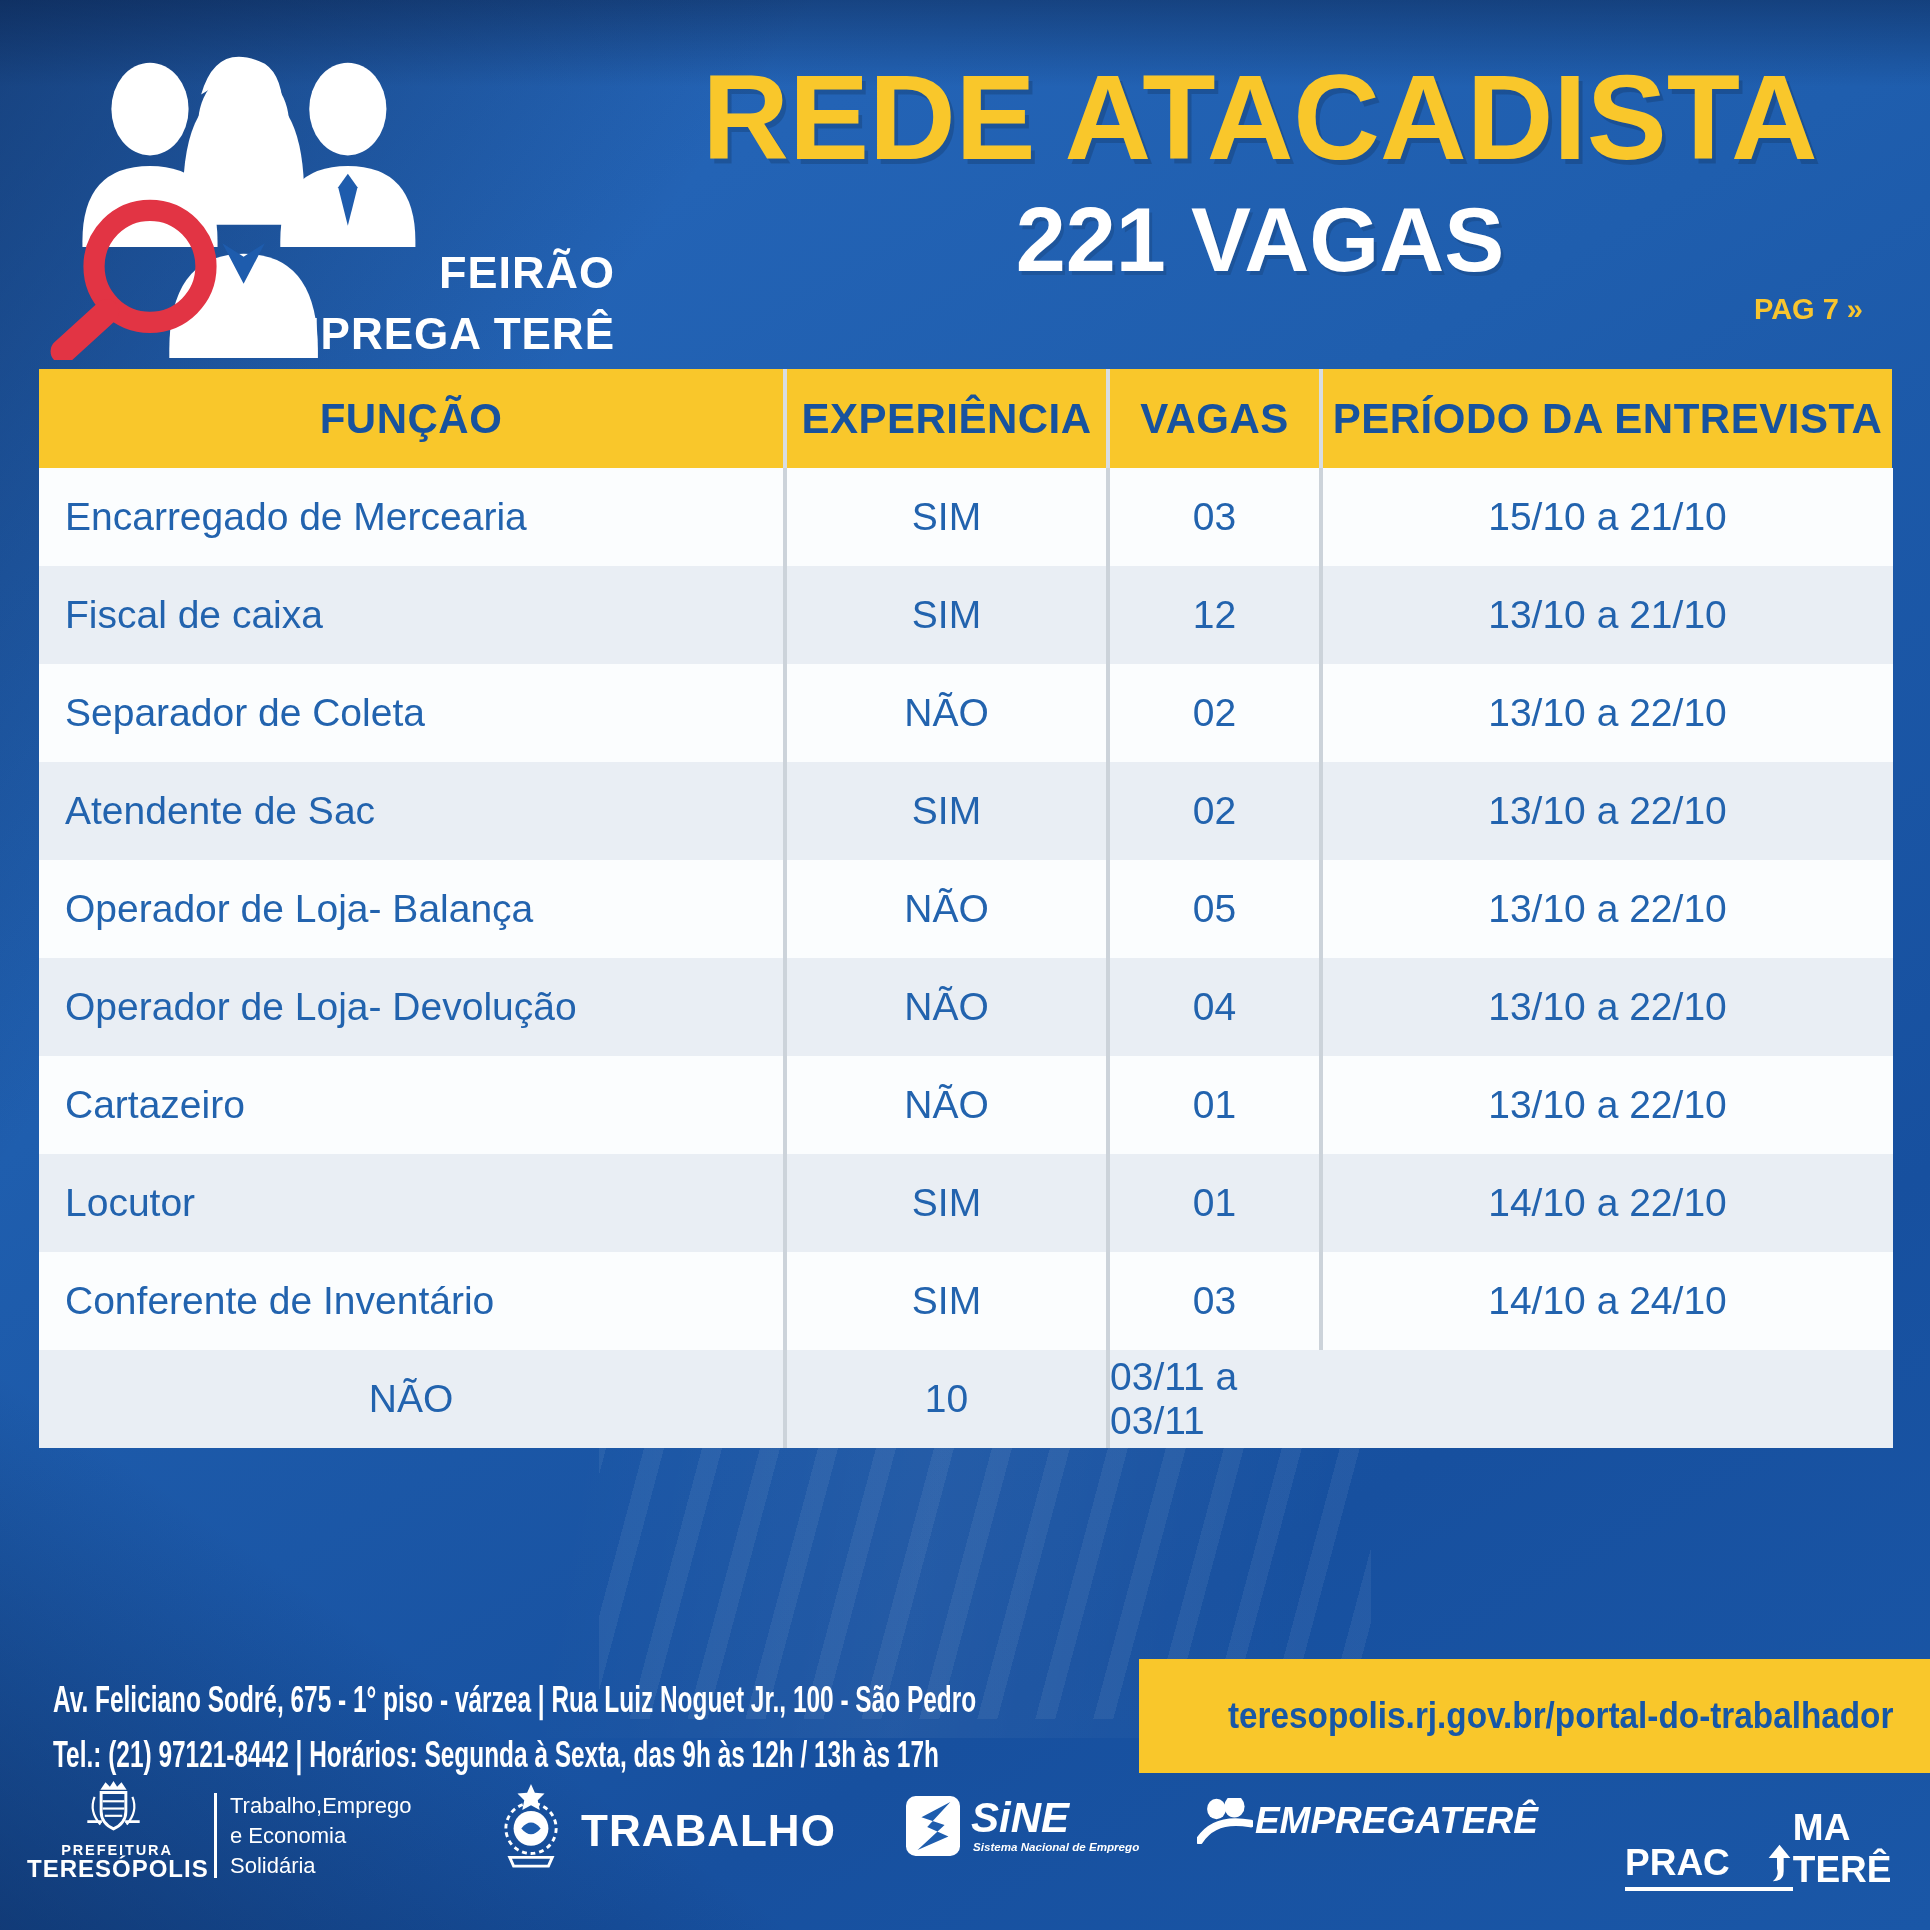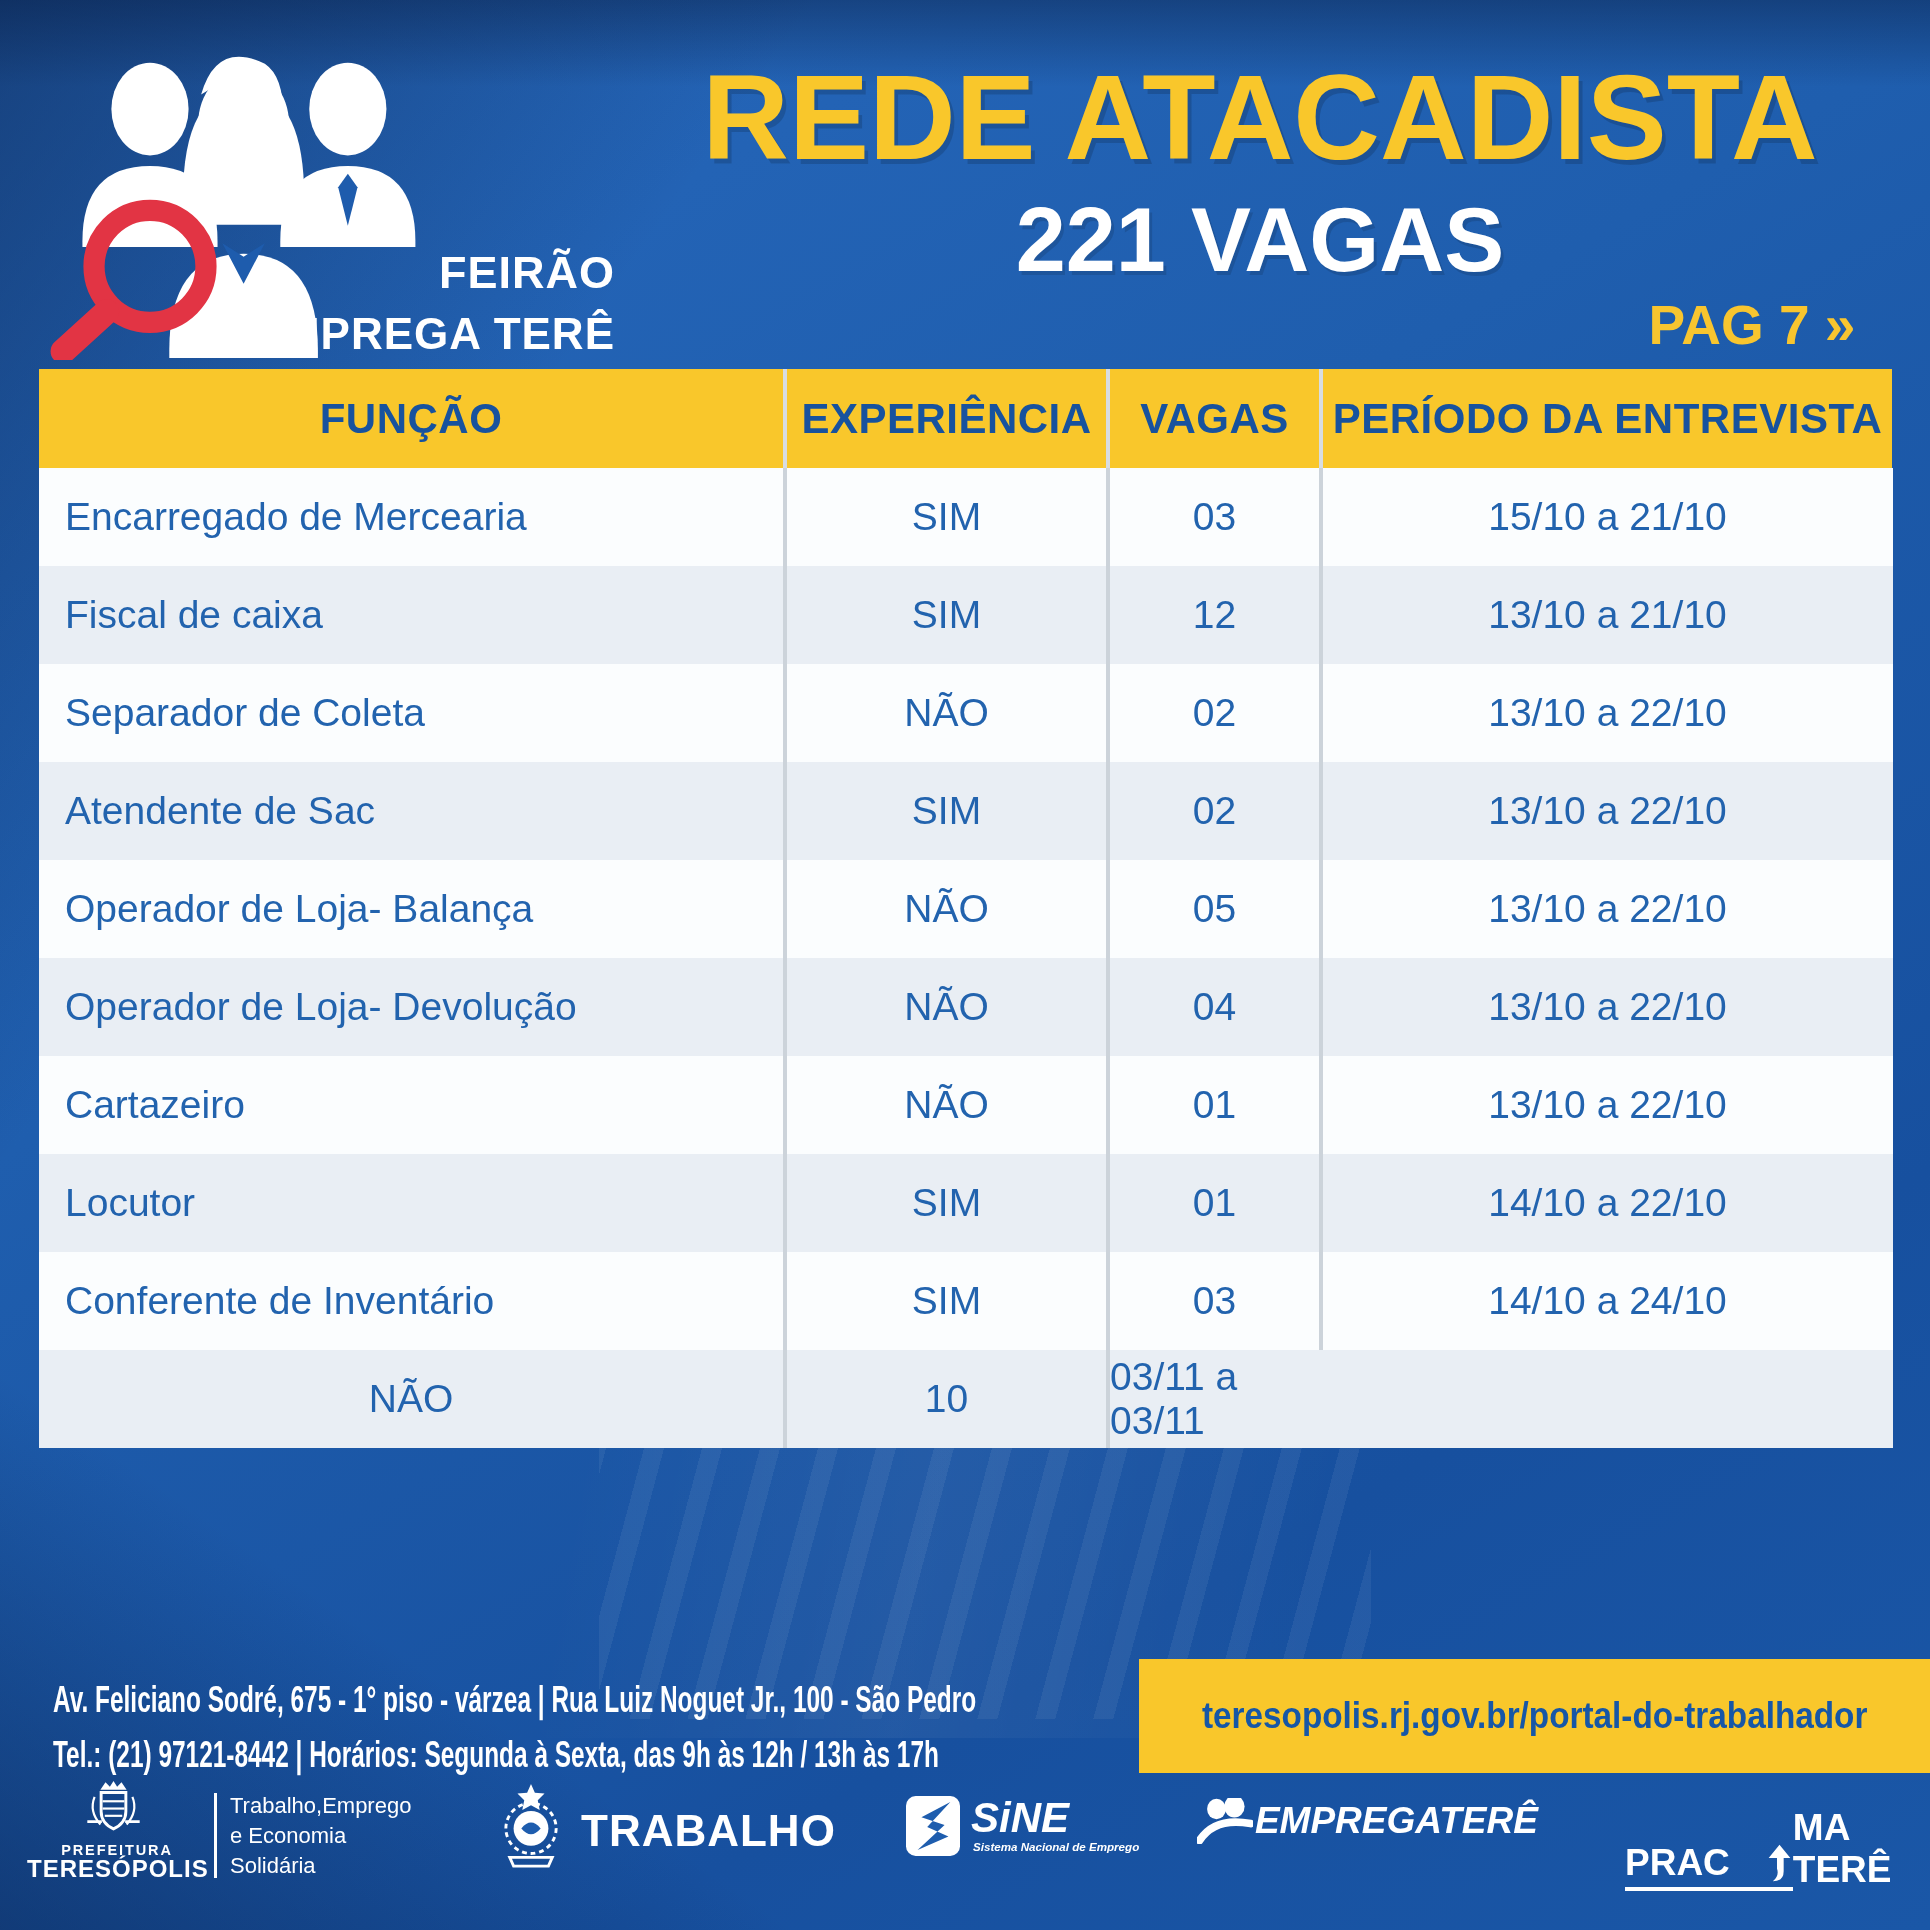--- a/index.html
+++ b/index.html
@@ -29,22 +29,22 @@
   .brand{position:absolute;left:179px;top:247px;width:436px;text-align:right;color:#ffffff;font-weight:bold;}
   .brand .l1{font-size:45px;letter-spacing:1px;}
   .brand .l2{font-size:44px;letter-spacing:1px;margin-top:9.7px;}
 
   
   .title{position:absolute;left:618px;top:48px;width:1284px;text-align:center;
     color:#f9c72b;font-size:120px;font-weight:bold;letter-spacing:0px;white-space:nowrap;
     text-shadow:3.9px 4.8px 0 rgba(0,0,0,.15);}
   .subtitle{position:absolute;left:618px;top:189px;width:1284px;text-align:center;
     color:#ffffff;font-size:90px;font-weight:bold;text-shadow:2.9px 3.9px 0 rgba(0,0,0,.12);}
-  .pag{position:absolute;left:1641px;top:293px;width:222px;text-align:center;
-    color:#f8c52f;font-size:55px;font-weight:bold;}
+  .pag{position:absolute;left:1641px;top:293px;width:222px;text-align:right;
+    color:#f8c52f;font-size:29px;font-weight:bold;}
 
   
   .jobs-table{position:absolute;left:39px;top:369px;width:1854px;}
   .t-head{display:grid;grid-template-columns:748px 323px 213px 569px;height:99px;}
   .h-cell{background:#f9c72b;display:flex;align-items:center;justify-content:center;
     color:#17529e;font-size:42px;font-weight:bold;letter-spacing:0.5px;box-sizing:border-box;}
   .h-cell:not(:last-child){border-right:4.8px solid #d8dde2;}
   .t-body{background:#fbfdfe;}
   .t-row{display:grid;grid-template-columns:748px 323px 213px 569px;height:98px;}
   .t-row:nth-of-type(even){background:#e9eef4;}
@@ -52,21 +52,21 @@
   .cell{display:flex;align-items:center;justify-content:center;
     color:#2263ae;font-size:39px;box-sizing:border-box;}
   .cell:not(:last-child){border-right:4.8px solid #ccd3da;}
   .c-funcao{justify-content:flex-start;padding-left:26px;}
 
   
   .addr{position:absolute;left:53px;top:1672px;color:#ffffff;font-weight:bold;}
   .addr .line{font-size:37px;line-height:55px;white-space:nowrap;
     transform:scaleX(.66);transform-origin:0 50%;}
   .urlbox{position:absolute;left:1139px;top:1659px;width:791px;height:114px;
-    background:#f9c72b;display:flex;align-items:center;justify-content:center;}
+    background:#f9c72b;display:flex;align-items:center;justify-content:flex-end;}
   .urlbox .url{color:#1757a6;font-size:37px;font-weight:bold;white-space:nowrap;transform:scaleX(.9);}
 
   
   .f-abs{position:absolute;color:#ffffff;}
   .f-crest{left:77px;top:1778px;width:73px;height:64px;}
   .f-pref1{left:27px;top:1842px;width:180px;text-align:center;font-size:14.5px;font-weight:bold;letter-spacing:1.9px;}
   .f-pref2{left:27px;top:1855px;width:180px;text-align:center;font-size:24px;font-weight:bold;letter-spacing:1px;}
   .f-div{left:214px;top:1793px;width:2.9px;height:85px;background:#ffffff;}
   .f-sec{left:230px;top:1791px;font-size:22px;font-weight:normal;line-height:30px;}
   .f-gov{left:498px;top:1782px;width:66px;height:87px;}

